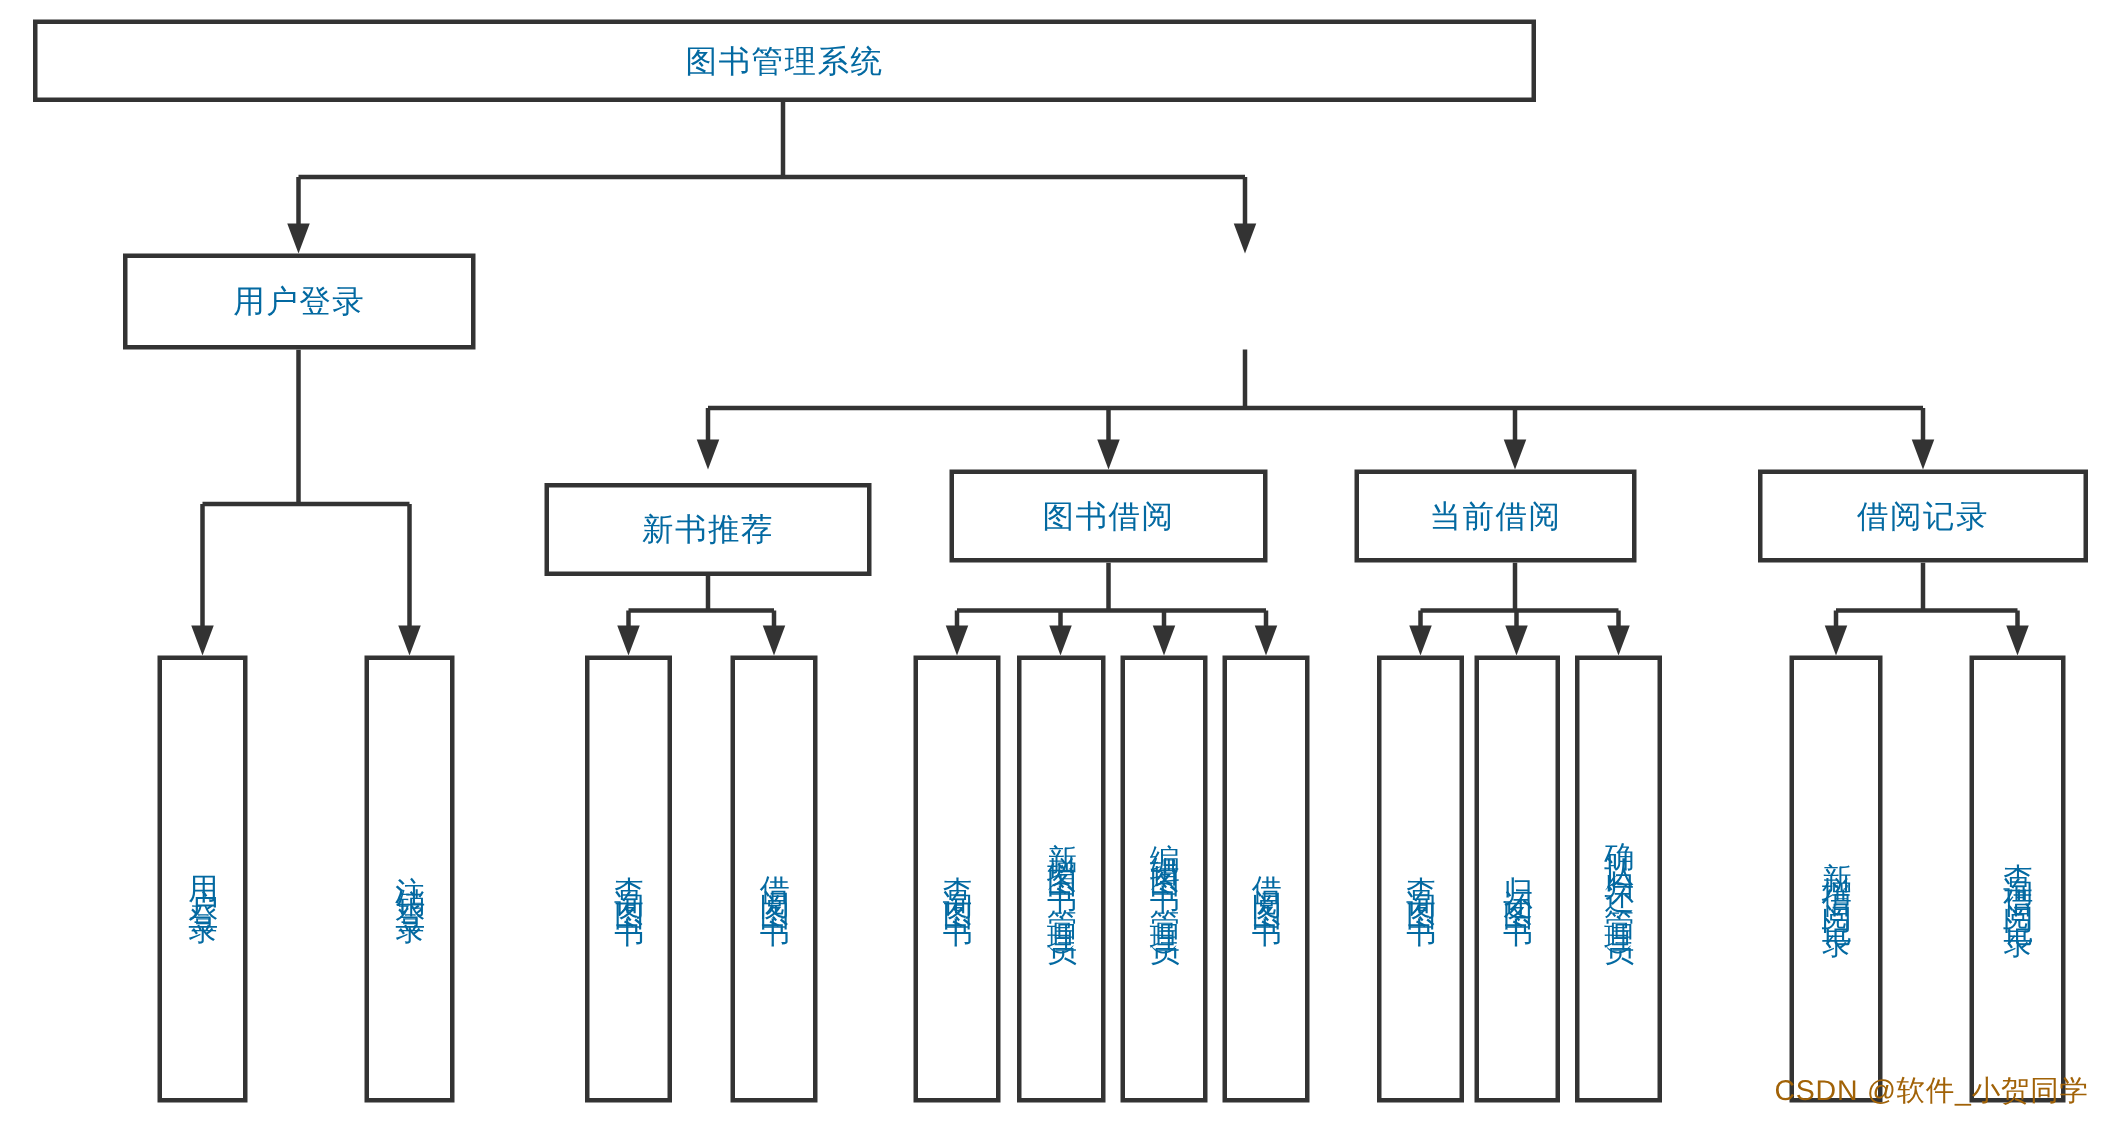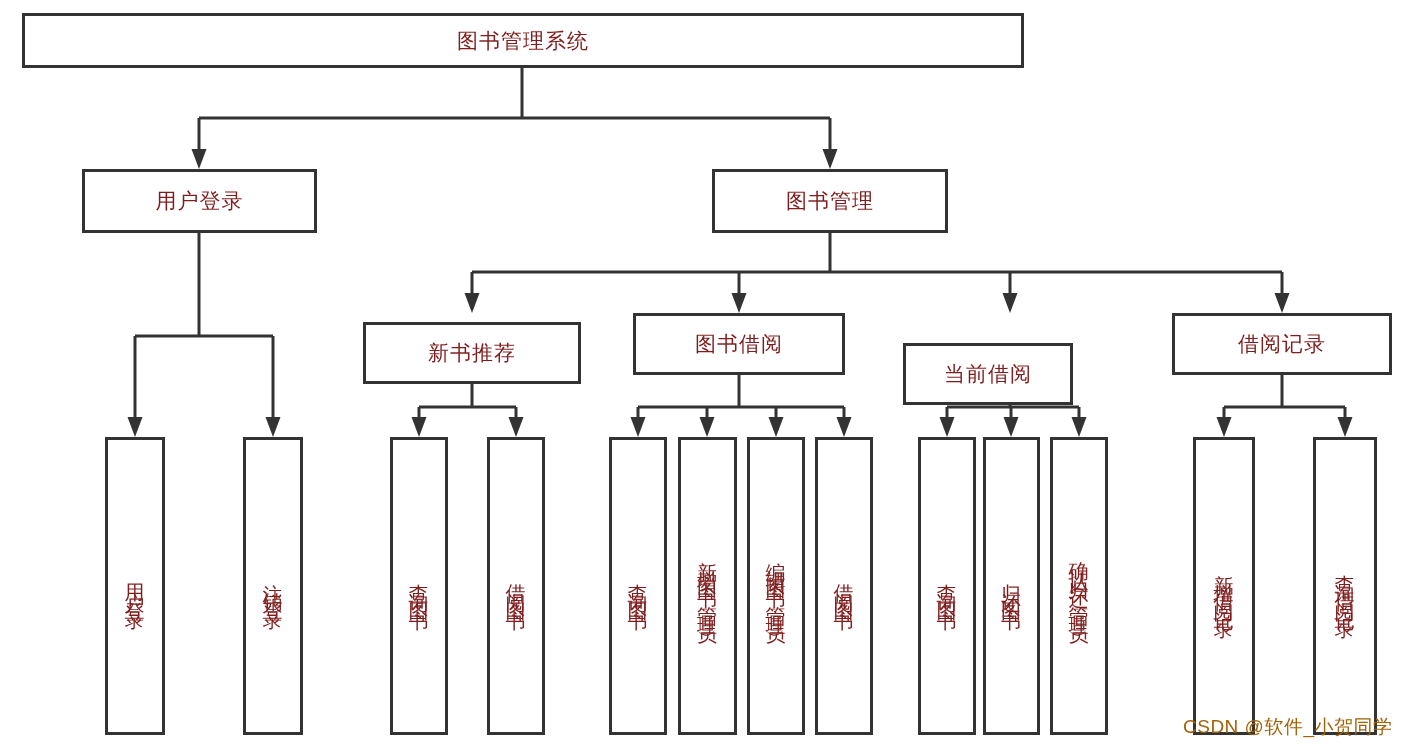--- a/index.html
+++ b/index.html
@@ -10,21 +10,21 @@
     font-family: "Liberation Sans", "DejaVu Sans", sans-serif;
     overflow: hidden;
   }
   .canvas { position: absolute; left: 0; top: 0; width: 1405px; height: 747px; }
   svg.connectors { position: absolute; left: 0; top: 0; z-index: 1; }
   .box {
     position: absolute;
     background: #ffffff;
     border: 3px solid #333333;
     display: flex; align-items: center; justify-content: center;
-    color: #7f1d1d;
+    color: #0369a1;
     z-index: 2;
   }
   .hbox .label { font-size: 21px; letter-spacing: 1px; white-space: nowrap; }
   .vbox .label {
     writing-mode: vertical-rl;
     text-orientation: mixed;
     font-size: 20px;
     letter-spacing: 9px;
     line-height: 1;
     white-space: nowrap;
@@ -110,31 +110,28 @@
     </g>
   </svg>
 
   <div class="box hbox" style="left:22px; top:13px; width:1002px; height:55px;">
     <span class="label">图书管理系统</span>
   </div>
 
   <div class="box hbox" style="left:82px; top:169px; width:235px; height:64px;">
     <span class="label">用户登录</span>
   </div>
-  <div class="box hbox" style="left:712px; top:169px; width:236px; height:64px;">
-    <span class="label">图书管理</span>
-  </div>
 
   <div class="box hbox" style="left:363px; top:322px; width:218px; height:62px;">
     <span class="label">新书推荐</span>
   </div>
   <div class="box hbox" style="left:633px; top:313px; width:212px; height:62px;">
     <span class="label">图书借阅</span>
   </div>
-  <div class="box hbox" style="left:903px; top:313px; width:170px; height:62px;margin-top:30px;">
+  <div class="box hbox" style="left:903px; top:313px; width:188px; height:62px;">
     <span class="label">当前借阅</span>
   </div>
   <div class="box hbox" style="left:1172px; top:313px; width:220px; height:62px;">
     <span class="label">借阅记录</span>
   </div>
 
   <div class="box vbox" style="left:105px; top:437px; width:60px; height:298px;">
     <span class="label">用户登录</span>
   </div>
   <div class="box vbox" style="left:243px; top:437px; width:60px; height:298px;">

